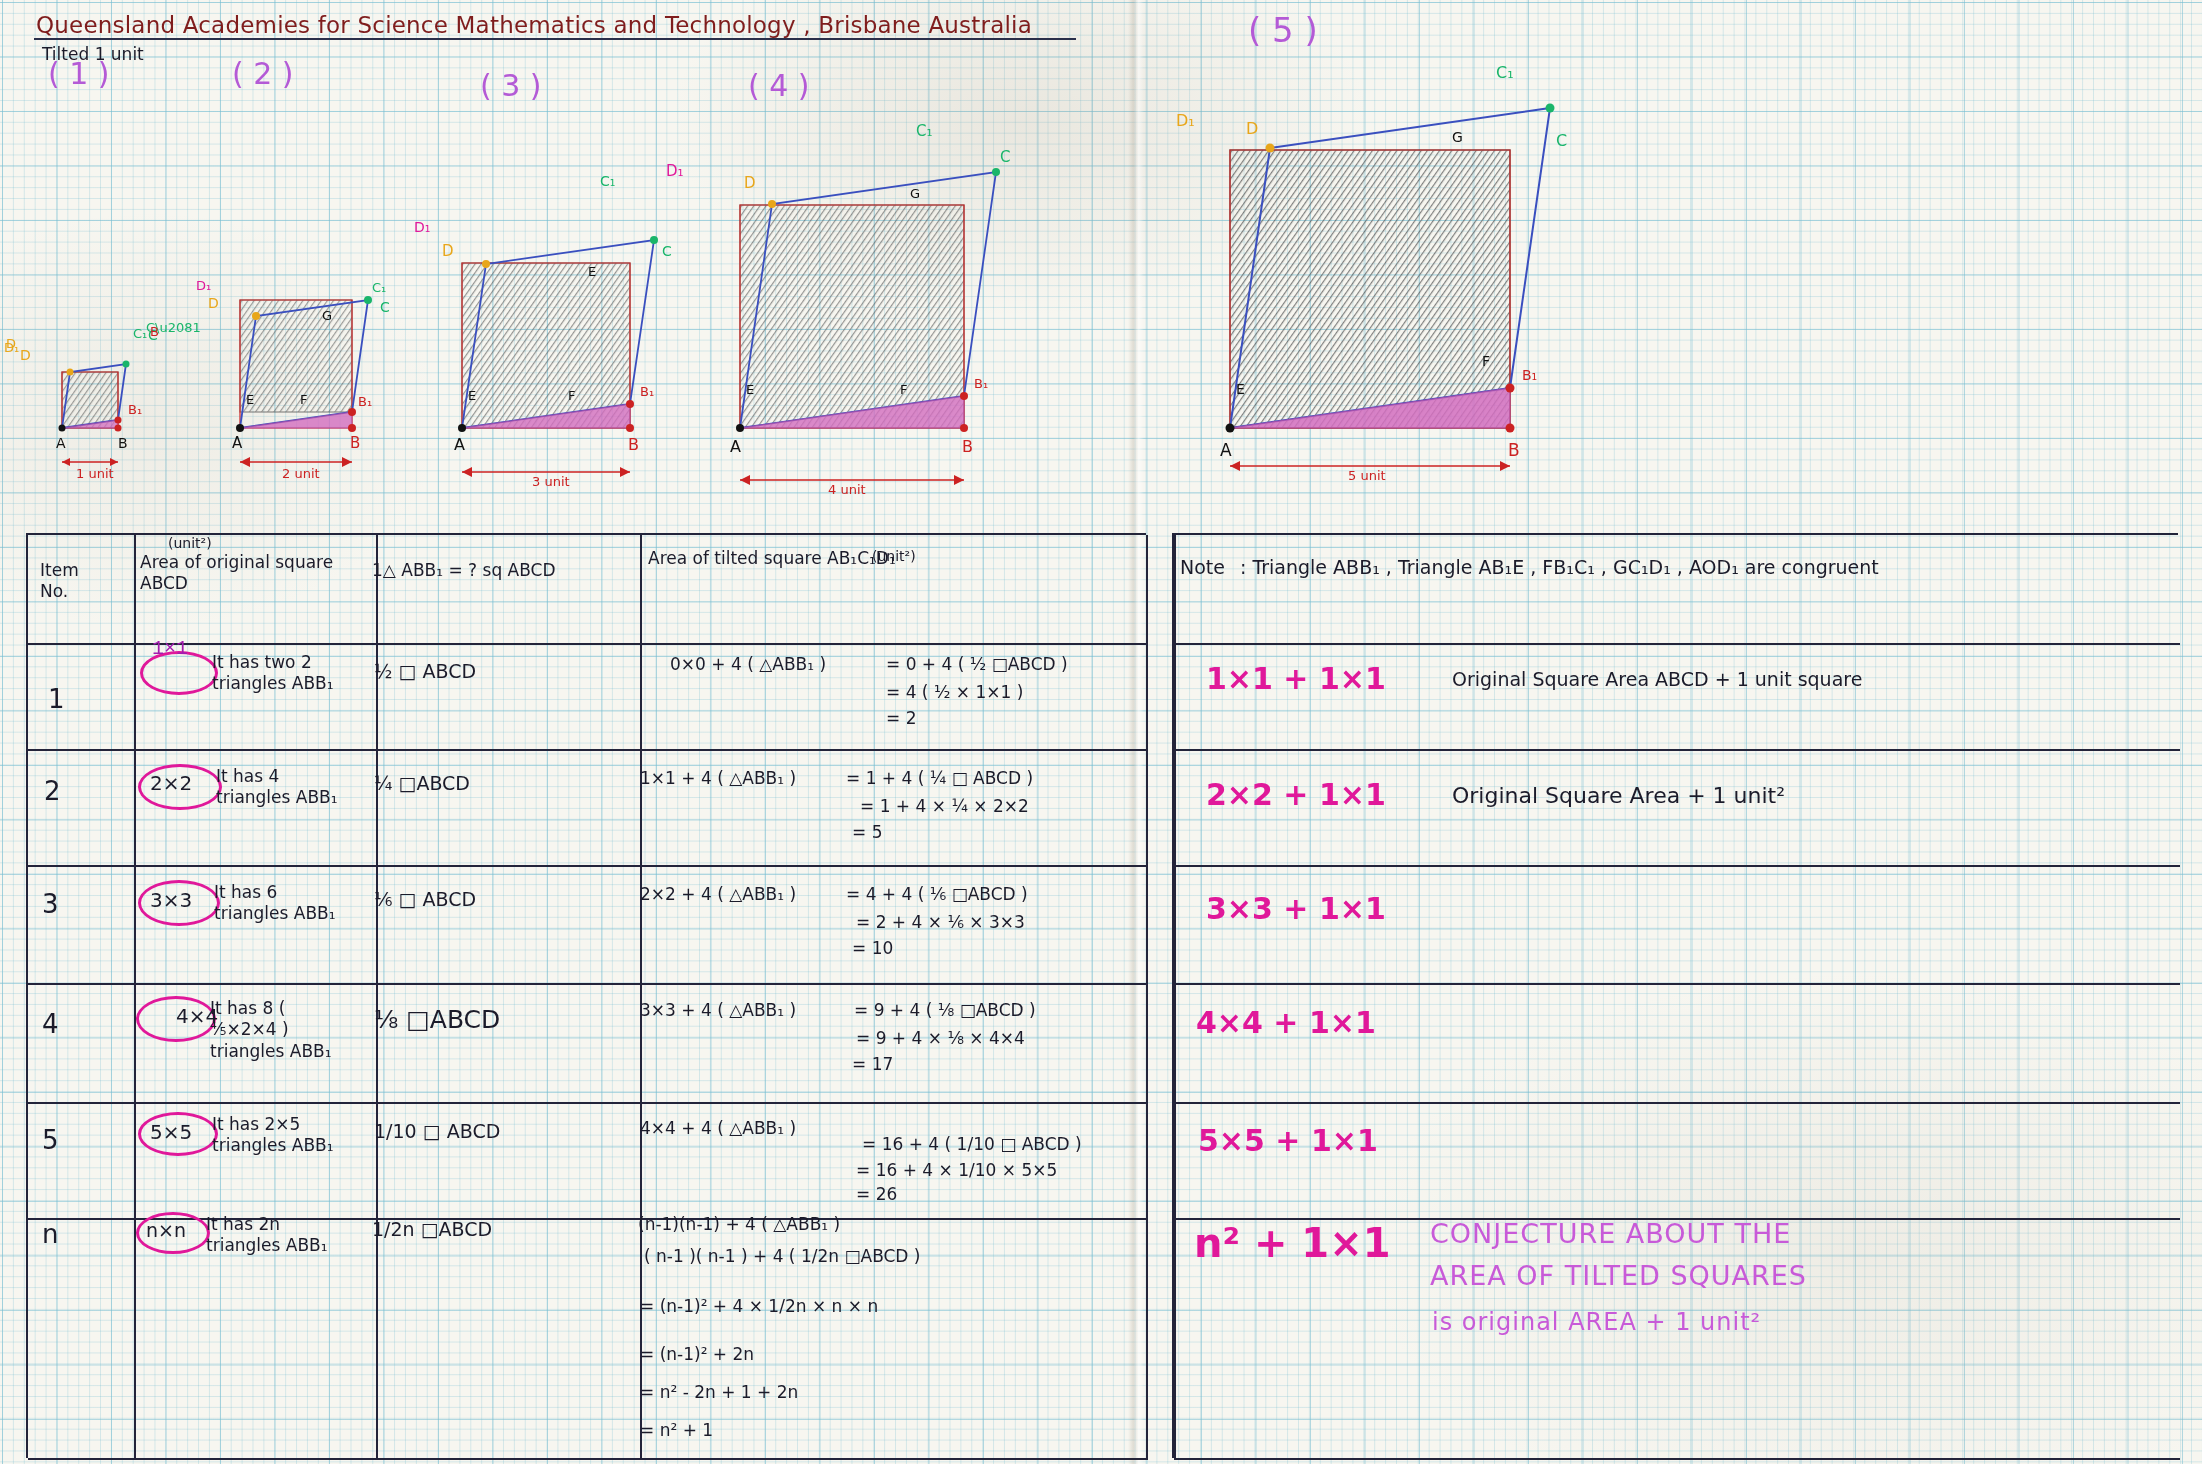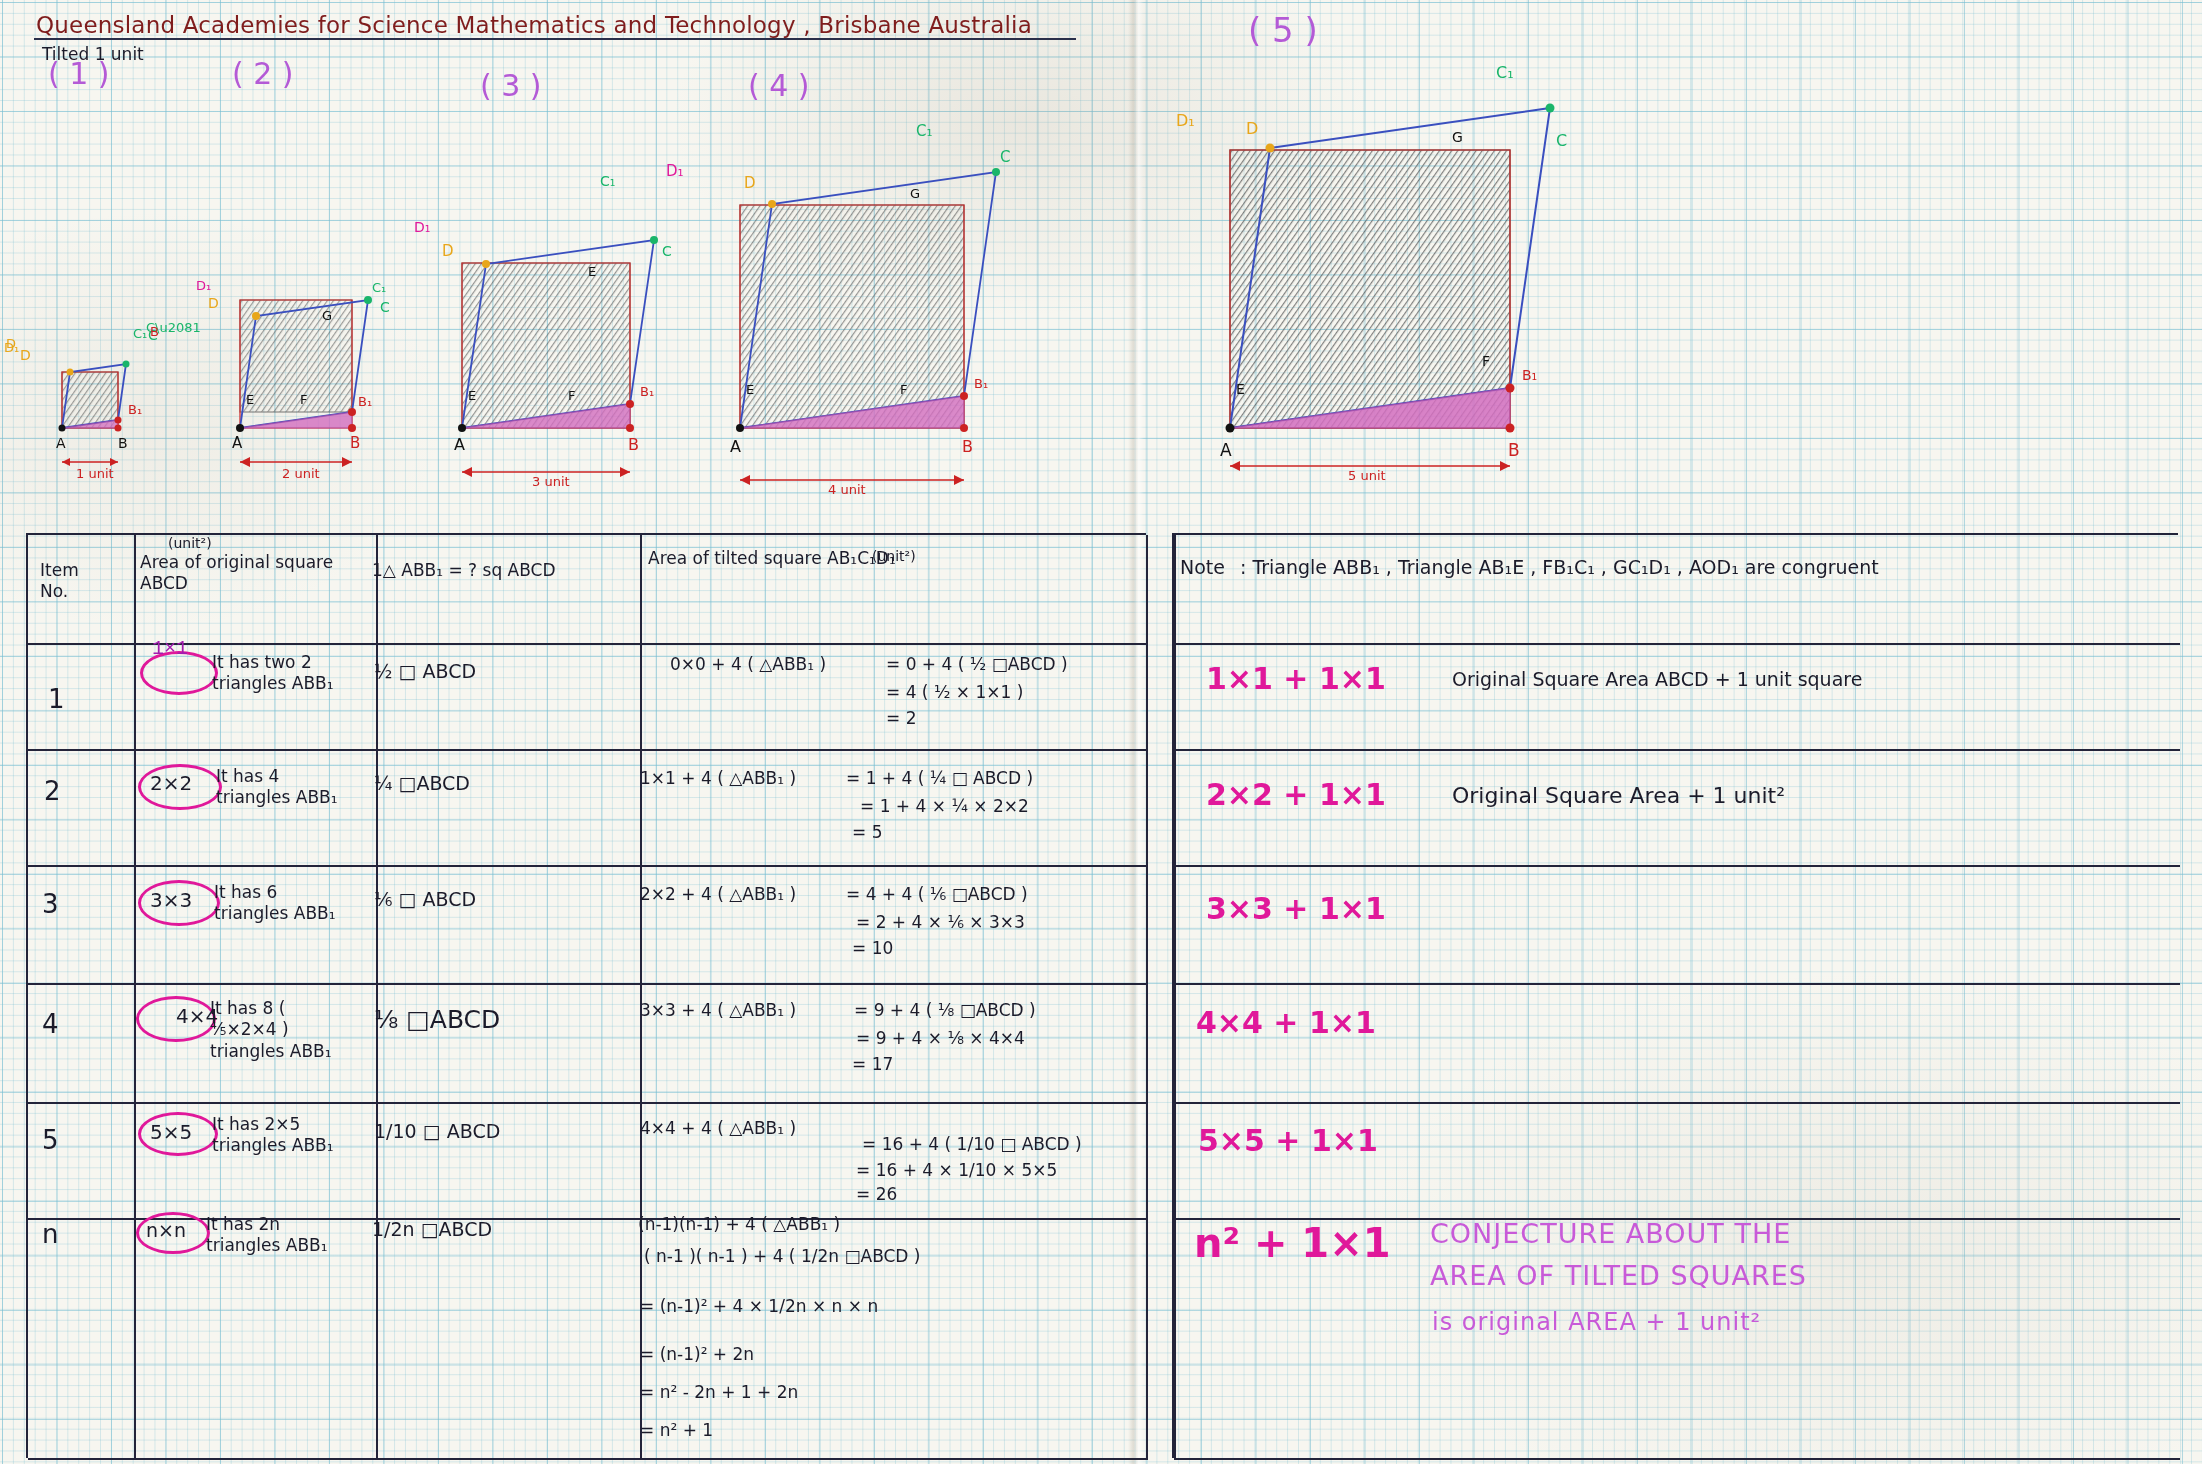--- a/index.html
+++ b/index.html
@@ -267,21 +267,21 @@
 <div class="cell" style="left:168px;top:535px;font-size:14px;">(unit²)</div>
 <div class="cell" style="left:372px;top:560px;width:232px;">1△ ABB₁ = ? sq ABCD</div>
 <div class="cell" style="left:648px;top:548px;width:250px;">Area of tilted square AB₁C₁D₁</div>
 <div class="cell" style="left:872px;top:548px;font-size:14px;">(unit²)</div>
 
 <div class="cellb big" style="left:48px;top:683px;">1</div>
 <div class="ellipse" style="left:140px;top:651px;width:72px;height:38px;"></div>
 <div class="cellb" style="left:152px;top:636px;color:#a21caf;font-size:20px;font-family:Liberation Mono, monospace;">1×1</div>
 <div class="cell" style="left:212px;top:652px;width:138px;">It has two 2 triangles ABB₁</div>
 <div class="cell" style="left:374px;top:660px;font-size:19px;">½ □ ABCD</div>
-<div class="cell" style="left:670px;top:654px;">0×0 + 4 ( △ABB₁ )</div>
+<div class="cell" style="left:646px;top:654px;padding-left:24px;">0×0 + 4 ( △ABB₁ )</div>
 <div class="cell" style="left:886px;top:654px;">= 0 + 4 ( ½ □ABCD )</div>
 <div class="cell" style="left:886px;top:682px;">= 4 ( ½ × 1×1 )</div>
 <div class="cell" style="left:886px;top:708px;">= 2</div>
 
 <div class="cellb big" style="left:44px;top:775px;">2</div>
 <div class="ellipse" style="left:138px;top:764px;width:78px;height:40px;"></div>
 <div class="cellb" style="left:150px;top:771px;font-size:20px;">2×2</div>
 <div class="cell" style="left:216px;top:766px;width:132px;">It has 4 triangles ABB₁</div>
 <div class="cell" style="left:374px;top:772px;font-size:19px;">¼ □ABCD</div>
 <div class="cell" style="left:640px;top:768px;">1×1 + 4 ( △ABB₁ )</div>

